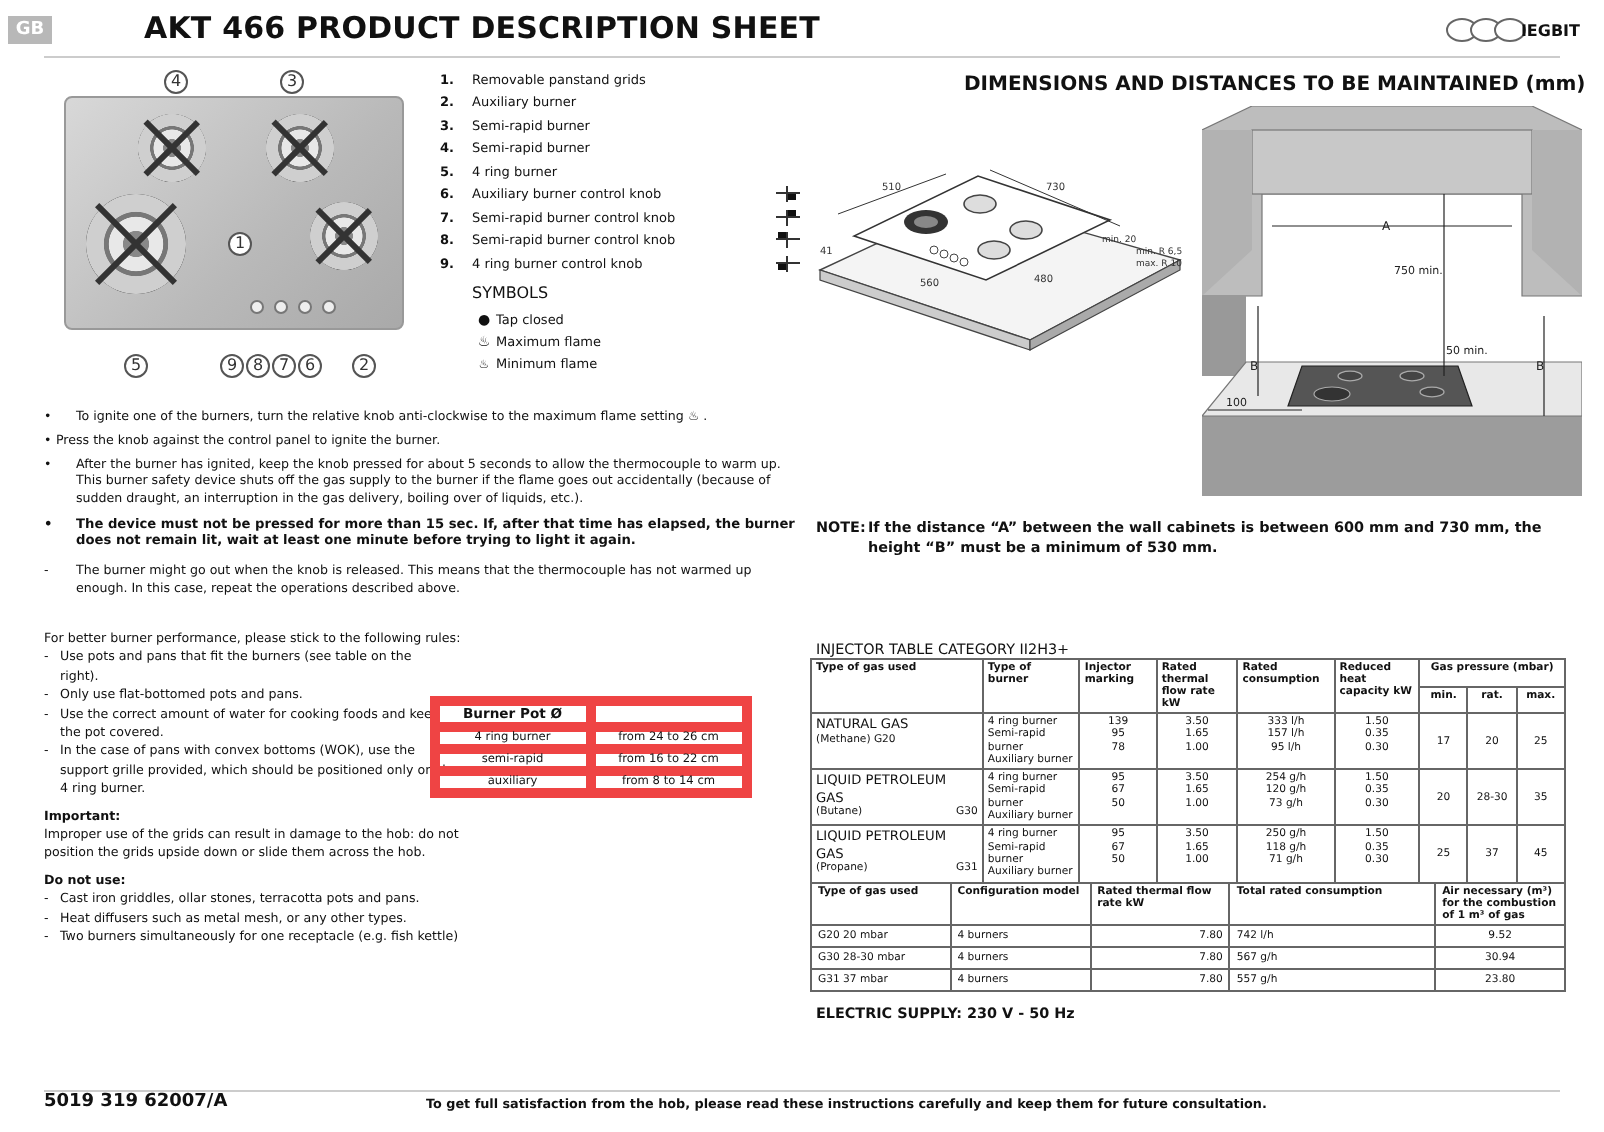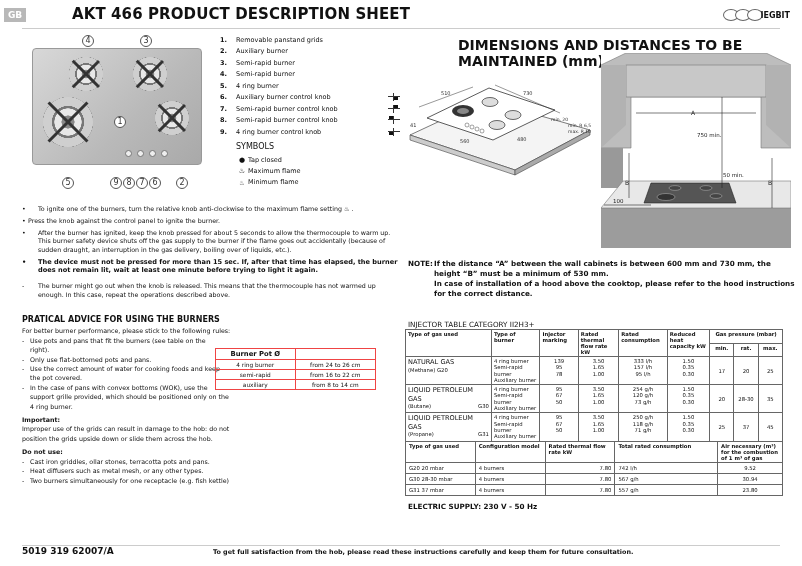--- a/index.html
+++ b/index.html
@@ -45,25 +45,25 @@
   .bullet.tight .mark { width: 6px; }
   .bullet.bold { font-weight: bold; font-size: 6.6px; line-height: 8.4px; }
 
   .advice { left: 22px; top: 315px; width: 210px; font-size: 6.3px; line-height: 9.4px; }
   .advice .item { display: flex; }
   .advice .item .dash { width: 8px; flex-shrink: 0; }
   .advice .item .txt { text-indent: 0; }
   .advice .sub { font-weight: bold; margin-top: 4px; }
 
   .pot-table { left: 215px; top: 348px; width: 161px; border-collapse: collapse; font-size: 5.8px; }
-  .pot-table td, .pot-table th { border: 1px solid #ef4444; height: 10px; padding: 0 3px; text-align: center; }
+  .pot-table td, .pot-table th { border: 5px solid #ef4444; height: 10px; padding: 0 3px; text-align: center; }
   .pot-table th { font-size: 6.8px; font-weight: bold; height: 11px; }
 
   
-  .dims-title { left: 458px; top: 37px; font-size: 14px; font-weight: bold; }
+  .dims-title { left: 482px; top: 37px; font-size: 10px; font-weight: bold; }
   .iso-drawing { left: 405px; top: 55px; width: 190px; height: 140px; }
   .kitchen-drawing { left: 601px; top: 53px; width: 190px; height: 195px; }
   .note { left: 408px; top: 259px; width: 388px; font-size: 7.2px; font-weight: bold; line-height: 10px; }
   .note .lbl { position: absolute; left: 0; top: 0; }
   .note .body { margin-left: 26px; }
 
   .inj-caption { left: 408px; top: 320px; font-size: 7.2px; }
   .inj-table { left: 405px; top: 329px; width: 378px; border-collapse: collapse; font-size: 5.3px; }
   .inj-table td, .inj-table th { border: 1px solid #666; padding: 1px 2px; vertical-align: top; }
   .inj-table th { font-weight: bold; text-align: left; vertical-align: top; }
@@ -212,21 +212,20 @@
       <span class="mark">•</span>
       <span>The device must not be pressed for more than 15 sec. If, after that time has elapsed, the burner does not remain lit, wait at least one minute before trying to light it again.</span>
     </div>
   <div class="bullet" style="margin-top:7px;">
       <span class="mark">-</span>
       <span>The burner might go out when the knob is released. This means that the thermocouple has not warmed up enough. In this case, repeat the operations described above.</span>
     </div>
 </div>
 
 <div class="abs advice">
-  <div class="sec-title" style="margin-bottom:2px;">PRATICAL ADVICE FOR USING THE BURNERS</div>
   <div style="width:240px;">For better burner performance, please stick to the following rules:</div>
   <div class="item">
       <span class="dash">-</span>
       <span class="txt" style="padding-right:6px;">Use pots and pans that fit the burners (see table on the right).</span>
     </div>
   <div class="item">
       <span class="dash">-</span>
       <span class="txt">Only use flat-bottomed pots and pans.</span>
     </div>
   <div class="item">
@@ -327,21 +326,20 @@
   <line x1="171" y1="105" x2="171" y2="155" stroke="#222" stroke-width="0.6"></line>
   <text x="167" y="132" font-size="6" fill="#222">B</text>
   <line x1="3" y1="152" x2="50" y2="152" stroke="#222" stroke-width="0.6"></line>
   <text x="12" y="150" font-size="5.5" fill="#222">100</text>
 </svg>
 
 <div class="abs note">
   <span class="lbl">NOTE:</span>
   <div class="body">
     <div>If the distance “A” between the wall cabinets is between 600 mm and 730 mm, the height “B” must be a minimum of 530 mm.</div>
-    <div>In case of installation of a hood above the cooktop, please refer to the hood instructions for the correct distance.</div>
   </div>
 </div>
 
 <div class="abs inj-caption">INJECTOR TABLE   CATEGORY II2H3+</div>
 <table class="abs inj-table">
   <colgroup>
     <col style="width:85px">
       <col style="width:48px">
       <col style="width:38px">
       <col style="width:40px">

